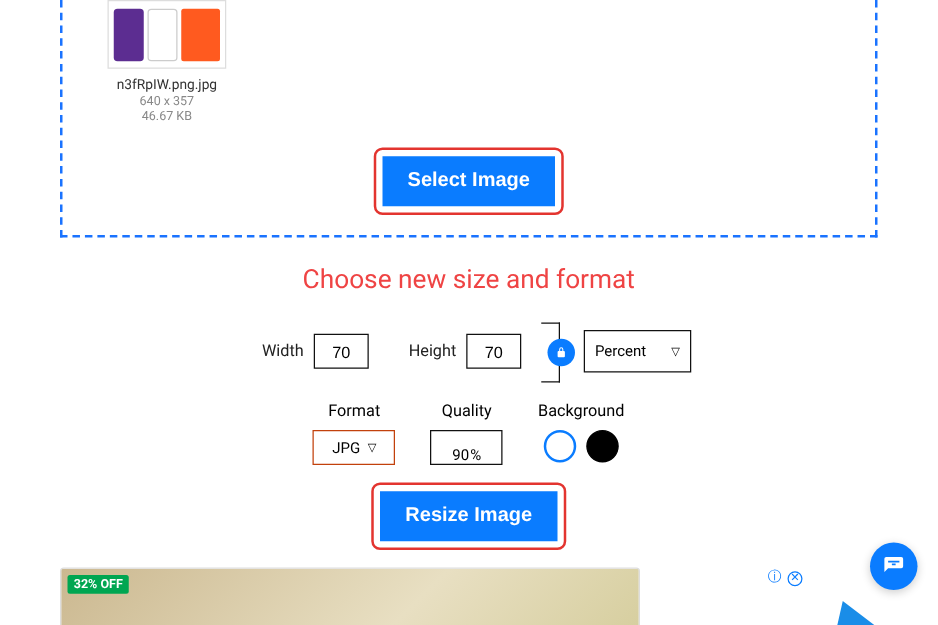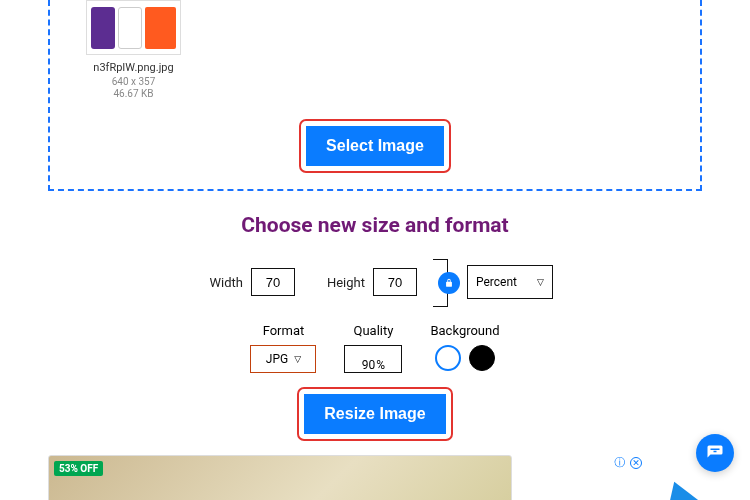--- a/index.html
+++ b/index.html
@@ -9,21 +9,21 @@
 .thumb{width:95px;height:55px;background:#fff;border:1px solid #ddd;padding:4px;display:flex;align-items:center;gap:3px}
 .thumb .t1{width:25px;height:42px;background:#5c2d91;border-radius:3px}
 .thumb .t2{width:25px;height:42px;background:#fff;border:1px solid #ccc;border-radius:3px}
 .thumb .t3{width:32px;height:42px;background:#ff5a1f;border-radius:2px}
 .fname{font-size:11px;margin-top:6px;color:#333}
 .fdim{font-size:10px;color:#888;margin-top:2px}
 .fsize{font-size:10px;color:#888;margin-top:1px}
 .select-row{text-align:center;margin-top:18px}
 .btn{display:inline-block;background:#0a7cff;color:#fff;border:none;padding:11px 20px;font-size:16px;font-weight:600;cursor:pointer}
 .highlight{border:2.5px solid #e3342f;border-radius:7px;padding:5px;display:inline-block}
-.section-title{text-align:center;font-size:21px;font-weight:700;margin:22px 0 16px;color:#701a75}
+.section-title{text-align:center;font-size:21px;font-weight:400;margin:22px 0 16px;color:#ef4444}
 .controls{display:flex;flex-direction:column;align-items:center;gap:12px}
 .wh-row{display:flex;align-items:center;justify-content:center;gap:16px}
 .wh-left{display:flex;flex-direction:row;gap:24px}
 .wh-field{display:flex;align-items:center;gap:8px;justify-content:flex-end}
 .wh-field label{font-size:13px;color:#222;width:46px;text-align:right}
 .numbox{width:44px;height:28px;border:1px solid #111;text-align:center;font-size:13px}
 .lock-bracket{position:relative;width:18px;height:58px}
 .lock-bracket::before{content:"";position:absolute;top:6px;left:0;width:14px;height:46px;border:1px solid #111;border-left:none}
 .lock{position:absolute;top:19px;left:5px;width:22px;height:22px;background:#0a7cff;border-radius:50%;display:flex;align-items:center;justify-content:center;color:#fff;font-size:11px}
 .unit-select{width:86px;height:28px;border:1px solid #111;display:flex;align-items:center;justify-content:space-between;padding:16px 8px;font-size:12px;cursor:pointer}
@@ -126,21 +126,21 @@
     </span>
   </div>
 </div>
 
 <div class="ad-area">
   <div class="ad-mark">
     <span>ⓘ</span>
     <span class="ad-x">✕</span>
   </div>
   <div class="ad-box">
-    <div class="offer">53% OFF</div>
+    <div class="offer">32% OFF</div>
   </div>
   <div class="logo-shape"></div>
 </div>
 
 <div class="fab">
   <svg viewBox="0 0 24 24">
       <path d="M20 2H4a2 2 0 00-2 2v14l4-4h14a2 2 0 002-2V4a2 2 0 00-2-2zm-6 9h-4V9h4v2zm4-3H6V6h12v2z"></path>
     </svg>
 </div>
 

